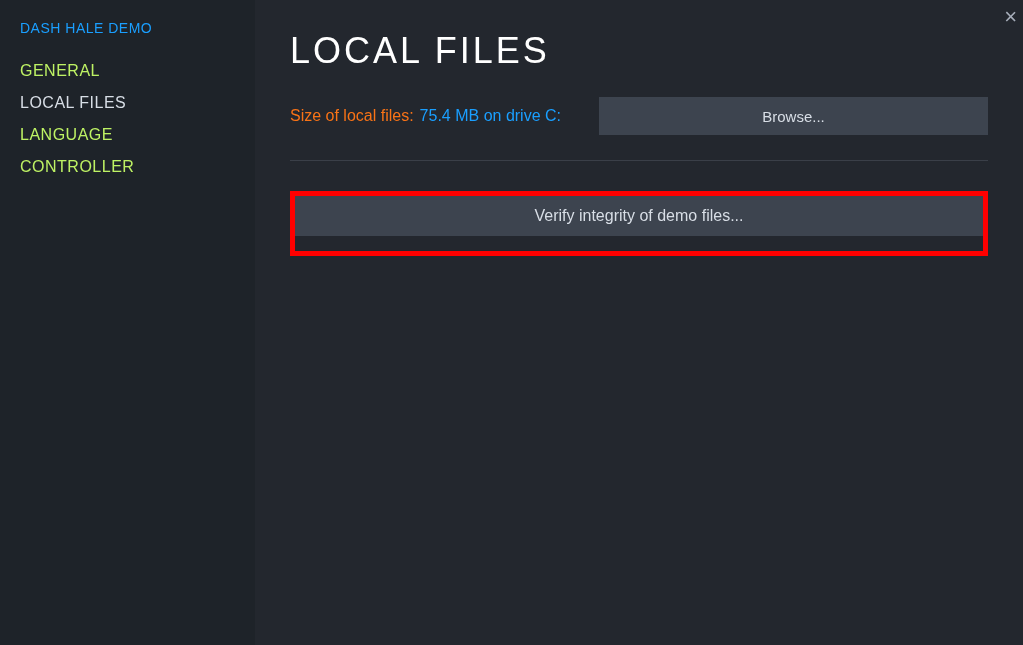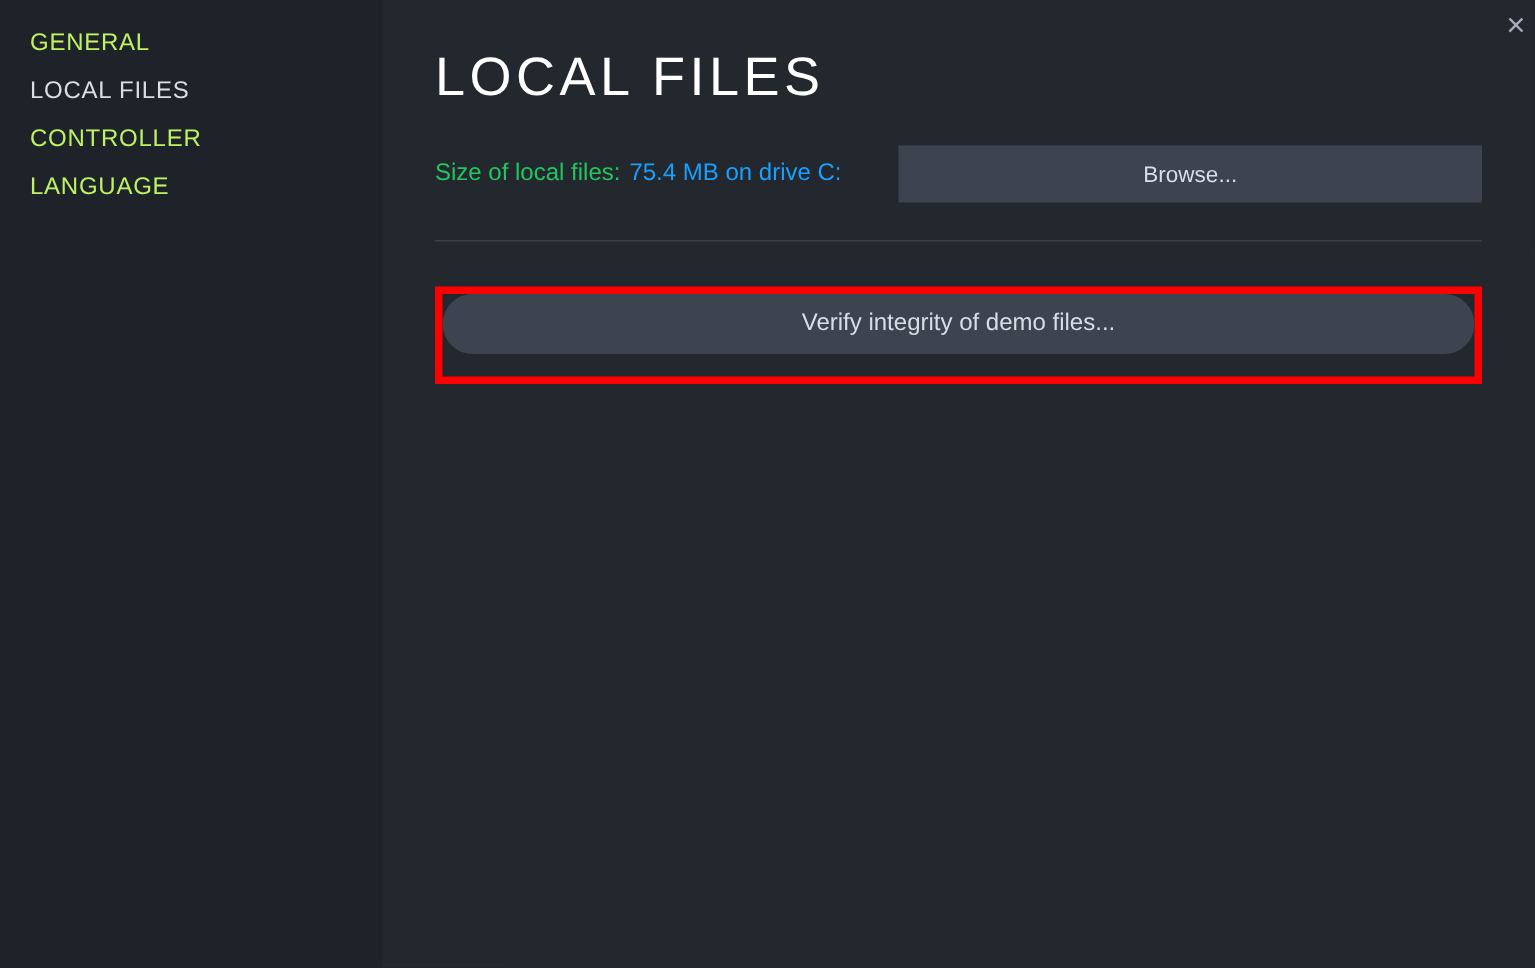--- a/index.html
+++ b/index.html
@@ -60,21 +60,21 @@
       align-items: center;
       justify-content: space-between;
       margin-bottom: 25px;
     }
     .size-text {
       display: flex;
       gap: 6px;
       font-size: 16px;
     }
     .size-label {
-      color: #22c55e;
+      color: #f97316;
     }
     .size-value {
       color: #1a9fff;
     }
     .browse-btn {
       background: #3d444f;
       color: #d8dee6;
       border: none;
       width: 389px;
       height: 38px;
@@ -100,40 +100,40 @@
       display: flex;
       align-items: center;
       justify-content: center;
     }
     .highlight-wrapper {
       border: 5px solid #ff0000;
       padding: 0;
     }
     .highlight-wrapper .action-btn {
       margin-bottom: 15px;
-      border-radius: 20px;
     }
     .close-icon {
       position: absolute;
       top: 6px;
       right: 6px;
       color: #a6adb9;
       font-size: 22px;
       cursor: pointer;
       line-height: 1;
     }
   </style>
 </head>
 <body>
 
 <div class="sidebar">
+  <div class="app-title">DASH HALE DEMO</div>
   <div class="sidebar-item">GENERAL</div>
   <div class="sidebar-item active">LOCAL FILES</div>
+  <div class="sidebar-item">LANGUAGE</div>
   <div class="sidebar-item">CONTROLLER</div>
-  <div class="sidebar-item">LANGUAGE</div>
 </div>
 
 <div class="main">
   <div class="close-icon">×</div>
   <h1 class="page-title">LOCAL FILES</h1>
 
   <div class="size-row">
     <div class="size-text">
       <span class="size-label">Size of local files:</span>
       <span class="size-value">75.4 MB on drive C:</span>

